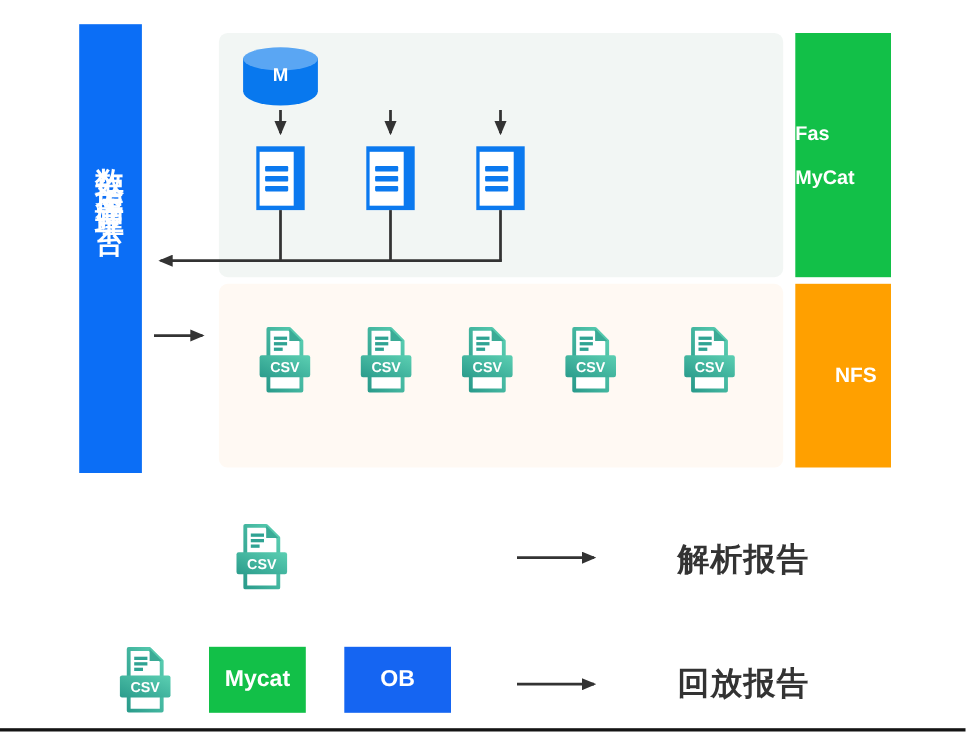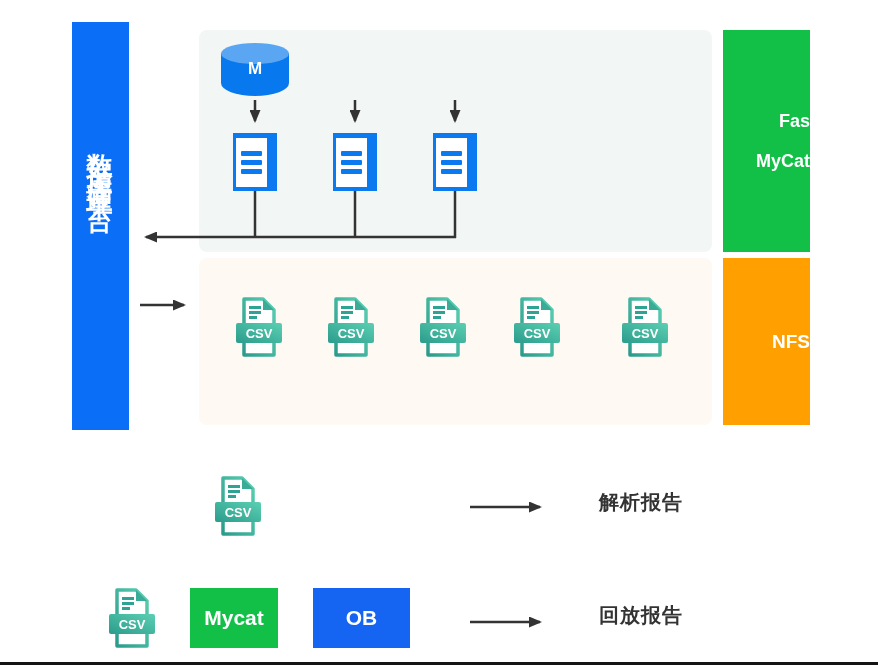--- a/index.html
+++ b/index.html
@@ -28,21 +28,21 @@
     background:#f2f6f4; border-radius:8px;
   }
   .section-bottom {
     position:absolute; left:199px; top:258px; width:513px; height:167px;
     background:#fff9f3; border-radius:8px;
   }
 
   
   .panel {
     position:absolute; left:723px; width:87px;
-    display:flex; flex-direction:column; align-items:flex-end; justify-content:center;
+    display:flex; flex-direction:column; align-items:flex-start; justify-content:center;
     color:#ffffff; font-weight:bold; text-align:center;gap:15px;
   }
   .panel-green { top:30px; height:222px; background:#12c048; font-size:18px; line-height:1.35; }
   .panel-orange { top:258px; height:167px; background:#ffa000; font-size:19px;padding-left:36px; }
 
   
   .cylinder { position:absolute; width:68px; height:53px; top:43px; }
   .cyl-body {
     position:absolute; left:0; top:10px; width:68px; height:43px;
     background:#0878ee;
@@ -73,22 +73,22 @@
   
   .legend-box {
     position:absolute; display:flex; align-items:center; justify-content:center;
     color:#ffffff; font-size:21px; font-weight:bold;
   }
   .legend-mycat { left:190px; top:588px; width:88px; height:60px; background:#12c048; }
   .legend-ob   { left:313px; top:588px; width:97px; height:60px; background:#1565f2; }
 
   
   .report-label {
-    position:absolute; left:599px; color:#333333;
-    font-size:20px; font-weight:bold; letter-spacing:1px; white-space:nowrap;
+    position:absolute; left:616px; color:#333333;
+    font-size:29px; font-weight:bold; letter-spacing:1px; white-space:nowrap;
   }
   .report-parse  { top:489px; }
   .report-replay { top:602px; }
 
   
   .connectors { position:absolute; left:0; top:0; width:878px; height:670px; pointer-events:none; }
 
   
   .bottom-rule { position:absolute; left:0; top:662px; width:878px; height:3px; background:#141414; }
 </style>

